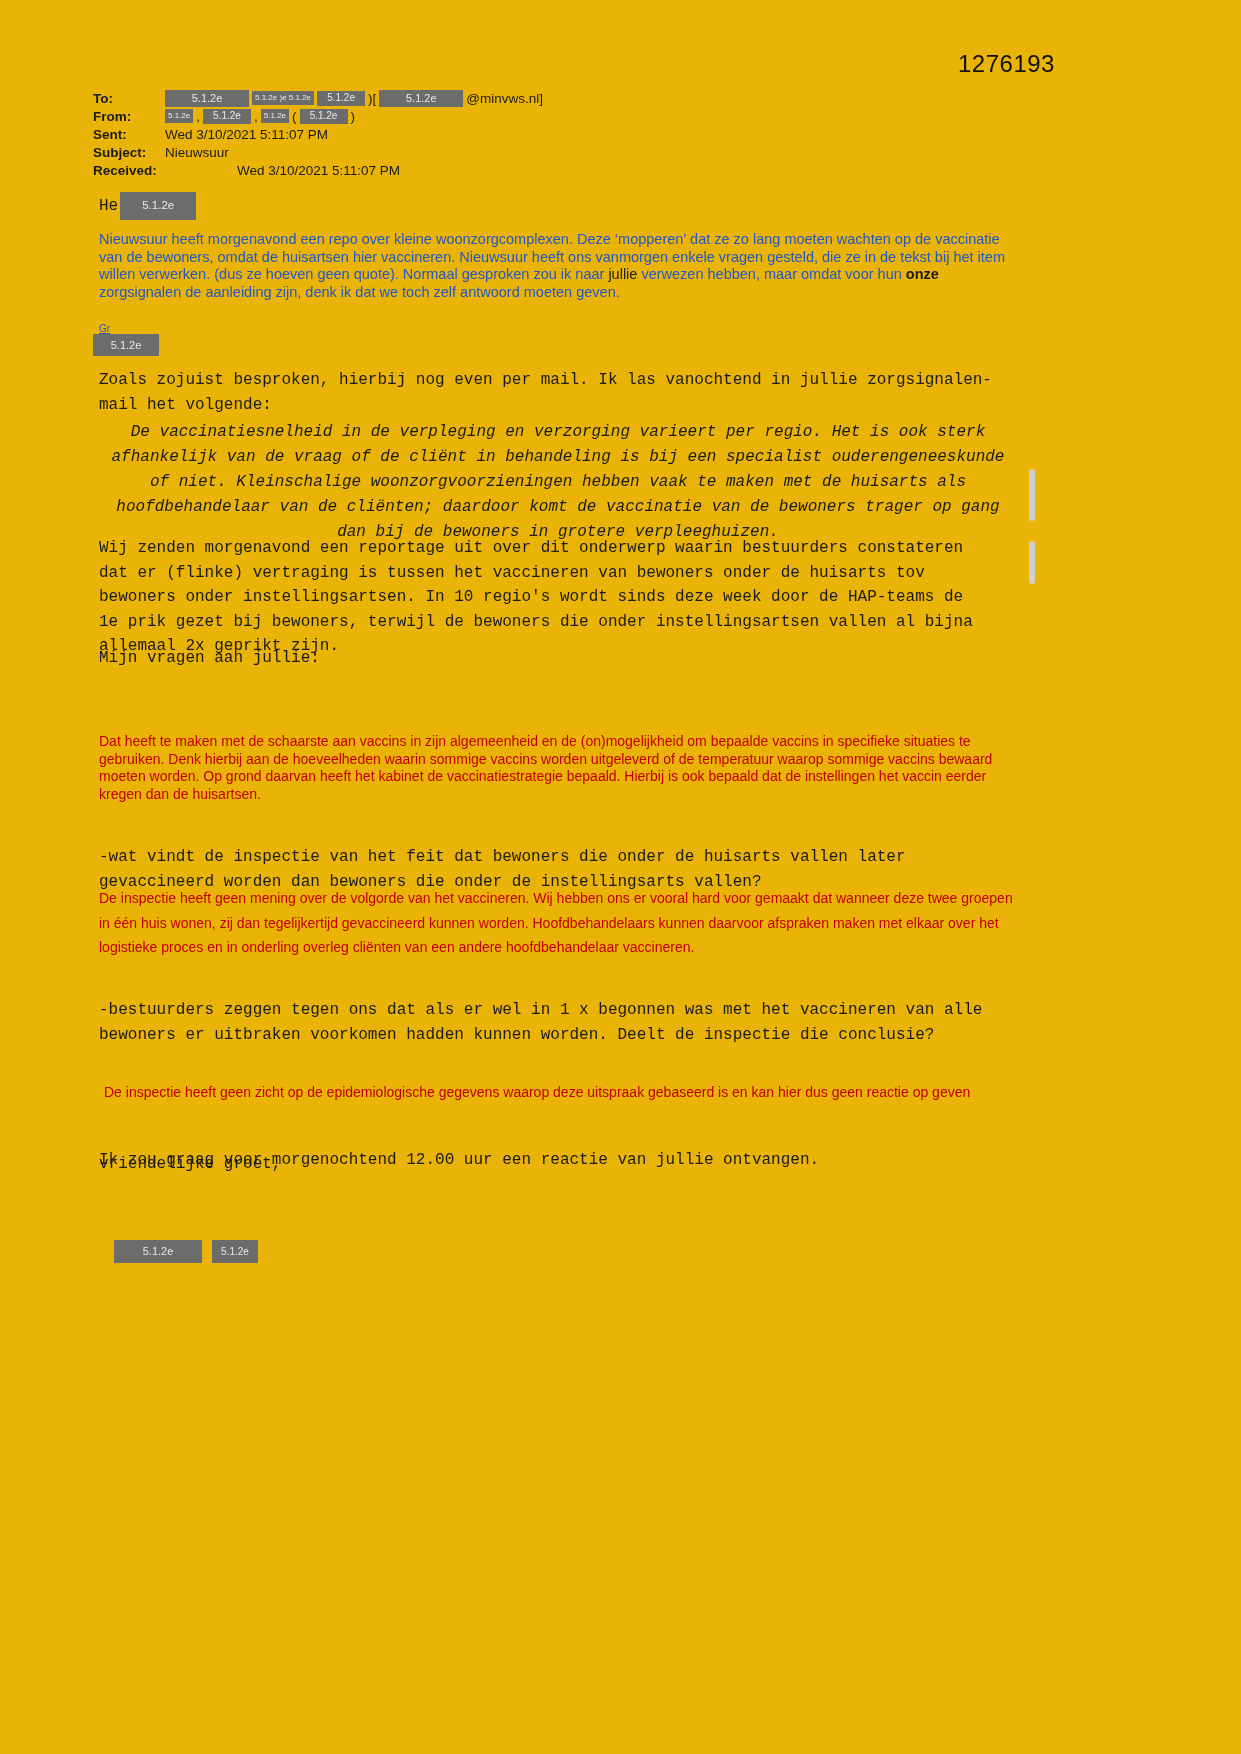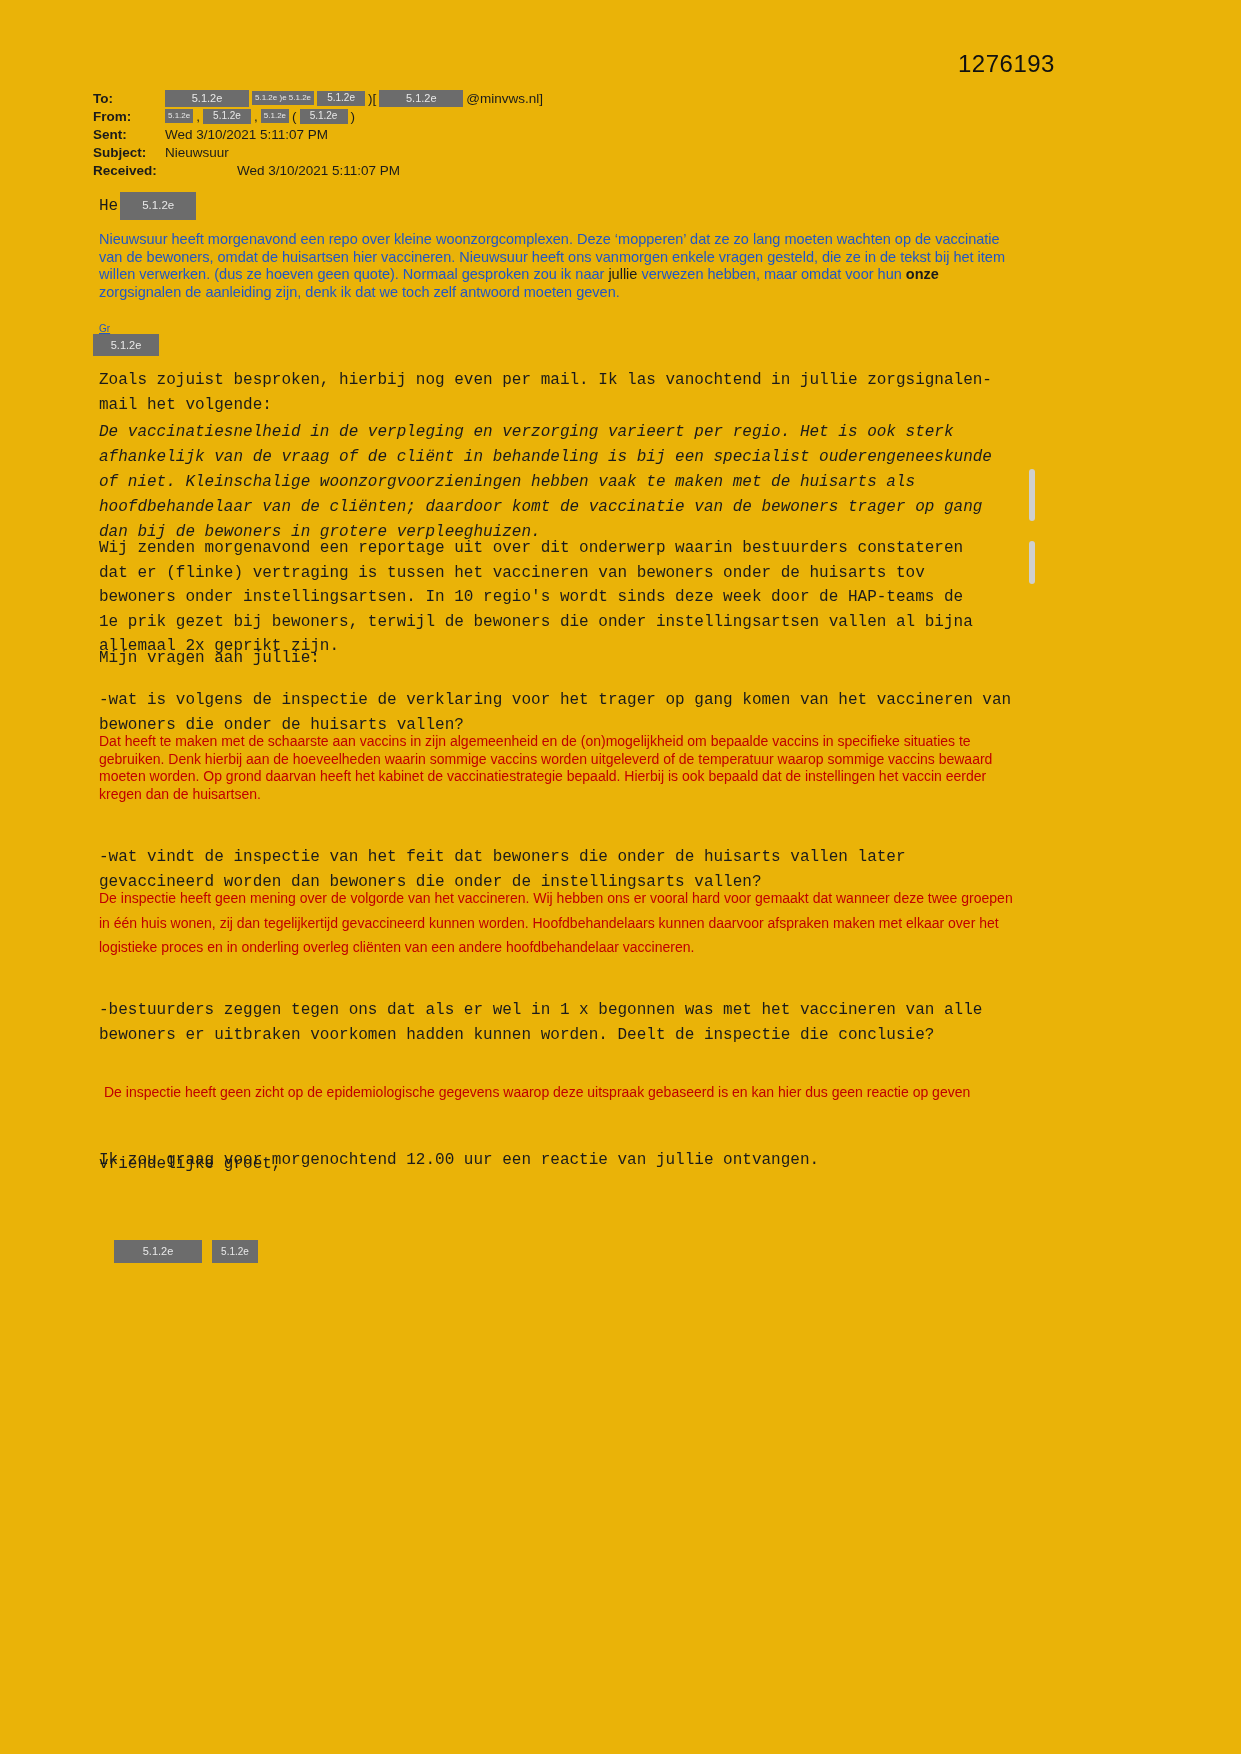--- a/index.html
+++ b/index.html
@@ -39,21 +39,21 @@
   .rb-gr  { min-width:66px; height:22px; font-size:11px; }
   .rb-sig1{ min-width:88px; height:23px; font-size:11px; }
   .rb-sig2{ min-width:46px; height:23px; font-size:10px; margin-left:10px; }
 
   
   .para { position:absolute; left:99px; width:918px; }
   .t-black { font-size:16px; line-height:24.5px; color:#1b1b1b;font-family:Liberation Mono, monospace; }
   .t-blue  { font-size:14.5px; line-height:17.5px; color:#2257c4; }
   .t-red-tight { font-size:14px; line-height:17.5px; color:#c00000; }
   .t-red-loose { font-size:14px; line-height:24.5px; color:#c00000; }
-  .t-italic { font-style:italic; }
+  .t-italic { font-style:italic;text-align:center; }
   .run-black { color:#1b1b1b; }
   .run-black-bold { color:#1b1b1b; font-weight:bold; }
   .gr-link { color:#2257c4; text-decoration:underline; font-size:10px; }
 
   
   .scroll-thumb {
     position:absolute; left:1029px; width:6px;
     background:#cfcfcf; border-radius:3px;
   }
   .scroll-thumb-1 { top:469px; height:52px; }
@@ -119,21 +119,20 @@
   </div>
 
   <p class="para t-black" style="top:368px;">Zoals zojuist besproken, hierbij nog even per mail. Ik las vanochtend in jullie zorgsignalen-mail het volgende:</p>
 
   <p class="para t-black t-italic" style="top:420px; line-height:25px;">De vaccinatiesnelheid in de verpleging en verzorging varieert per regio. Het is ook sterk afhankelijk van de vraag of de cliënt in behandeling is bij een specialist ouderengeneeskunde of niet. Kleinschalige woonzorgvoorzieningen hebben vaak te maken met de huisarts als hoofdbehandelaar van de cliënten; daardoor komt de vaccinatie van de bewoners trager op gang dan bij de bewoners in grotere verpleeghuizen.</p>
 
   <p class="para t-black" style="top:536px; width:880px;">Wij zenden morgenavond een reportage uit over dit onderwerp waarin bestuurders constateren dat er (flinke) vertraging is tussen het vaccineren van bewoners onder de huisarts tov bewoners onder instellingsartsen. In 10 regio's wordt sinds deze week door de HAP-teams de 1e prik gezet bij bewoners, terwijl de bewoners die onder instellingsartsen vallen al bijna allemaal 2x geprikt zijn.</p>
 
   <p class="para t-black" style="top:646px;">Mijn vragen aan jullie:</p>
 
-  <p class="para t-black" style="top:688px;">-wat is volgens de inspectie de verklaring voor het trager op gang komen van het vaccineren van bewoners die onder de huisarts vallen?</p>
   <p class="para t-red-tight" style="top:733px;">Dat heeft te maken met de schaarste aan vaccins in zijn algemeenheid en de (on)mogelijkheid om bepaalde vaccins in specifieke situaties te gebruiken. Denk hierbij aan de hoeveelheden waarin sommige vaccins worden uitgeleverd of de temperatuur waarop sommige vaccins bewaard moeten worden. Op grond daarvan heeft het kabinet de vaccinatiestrategie bepaald. Hierbij is ook bepaald dat de instellingen het vaccin eerder kregen dan de huisartsen.</p>
 
   <p class="para t-black" style="top:845px;">-wat vindt de inspectie van het feit dat bewoners die onder de huisarts vallen later gevaccineerd worden dan bewoners die onder de instellingsarts vallen?</p>
   <p class="para t-red-loose" style="top:886px;">De inspectie heeft geen mening over de volgorde van het vaccineren. Wij hebben ons  er vooral hard voor gemaakt dat wanneer deze twee groepen in één huis wonen,  zij dan tegelijkertijd gevaccineerd kunnen worden. Hoofdbehandelaars kunnen daarvoor afspraken maken met elkaar over het logistieke proces en in onderling overleg cliënten van een andere hoofdbehandelaar vaccineren.</p>
 
   <p class="para t-black" style="top:998px;">-bestuurders zeggen tegen ons dat als er wel in 1 x begonnen was met het vaccineren van alle bewoners er uitbraken voorkomen hadden kunnen worden. Deelt de inspectie die conclusie?</p>
   <p class="para t-red-loose" style="top:1062px; padding-left:5px;margin-top:18px;">De inspectie heeft geen zicht op de epidemiologische gegevens waarop deze uitspraak gebaseerd is en kan hier dus geen reactie op geven</p>
 
   <p class="para t-black" style="top:1148px;">Ik zou graag voor morgenochtend 12.00 uur een reactie van jullie ontvangen.</p>
   <p class="para t-black" style="top:1152px;">vriendelijke groet,</p>

